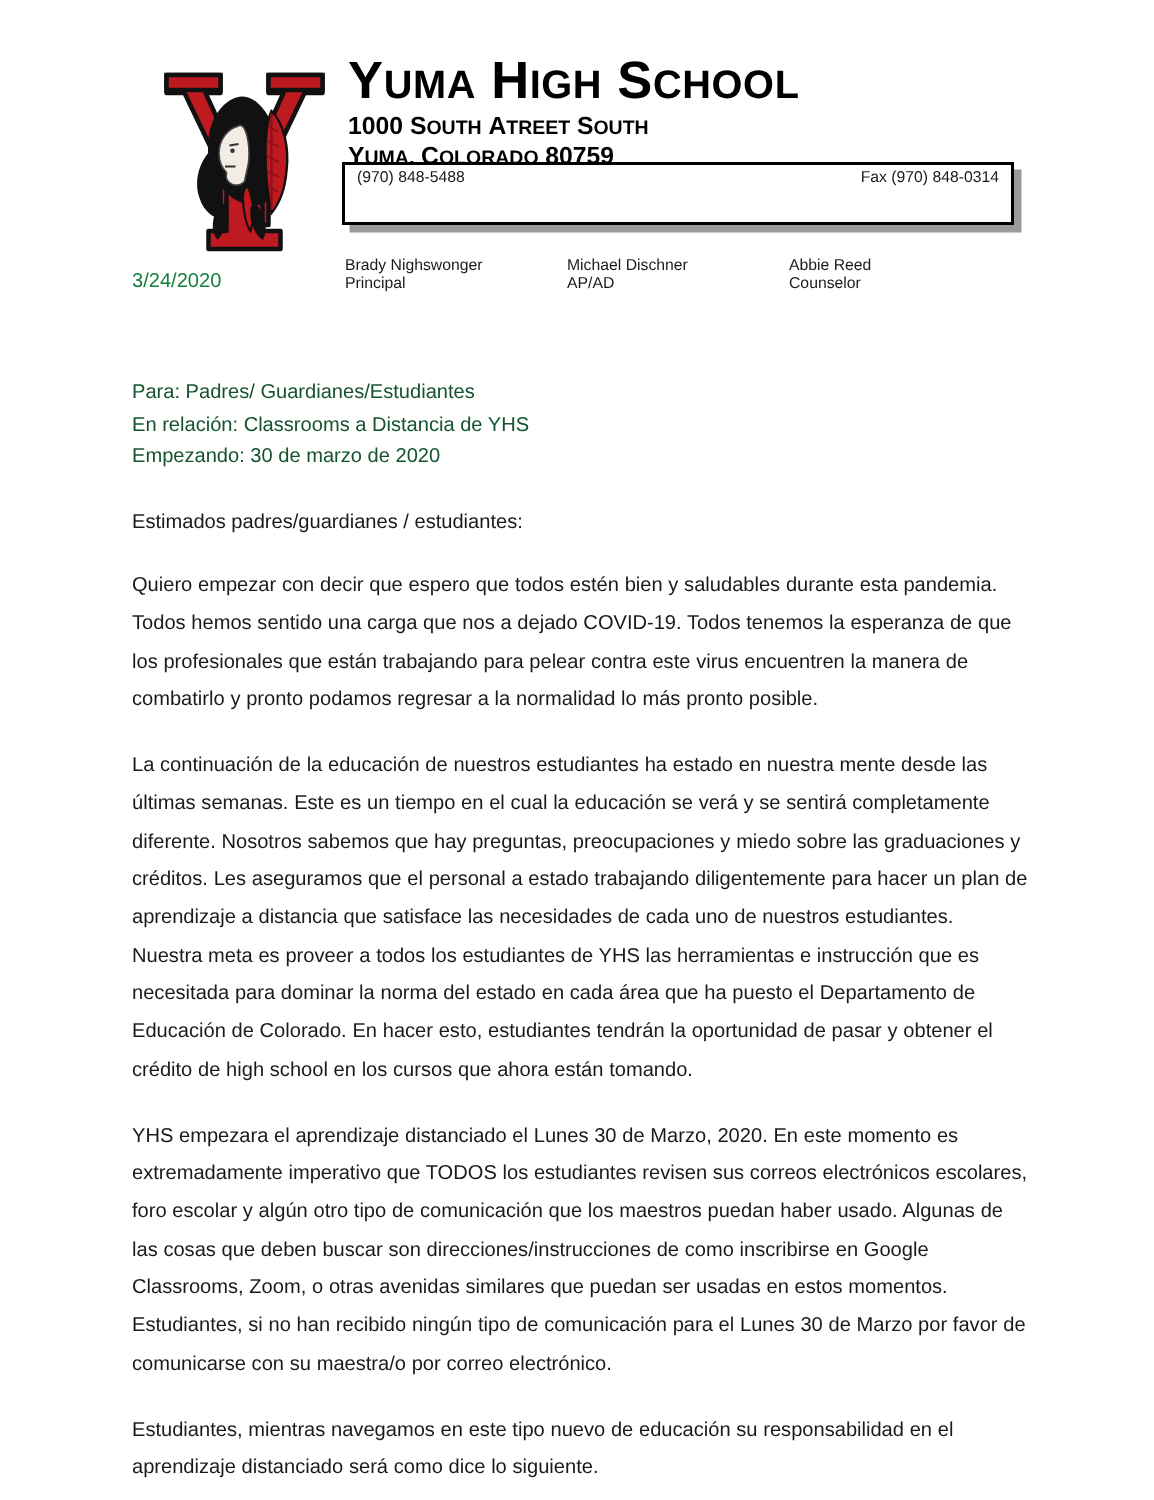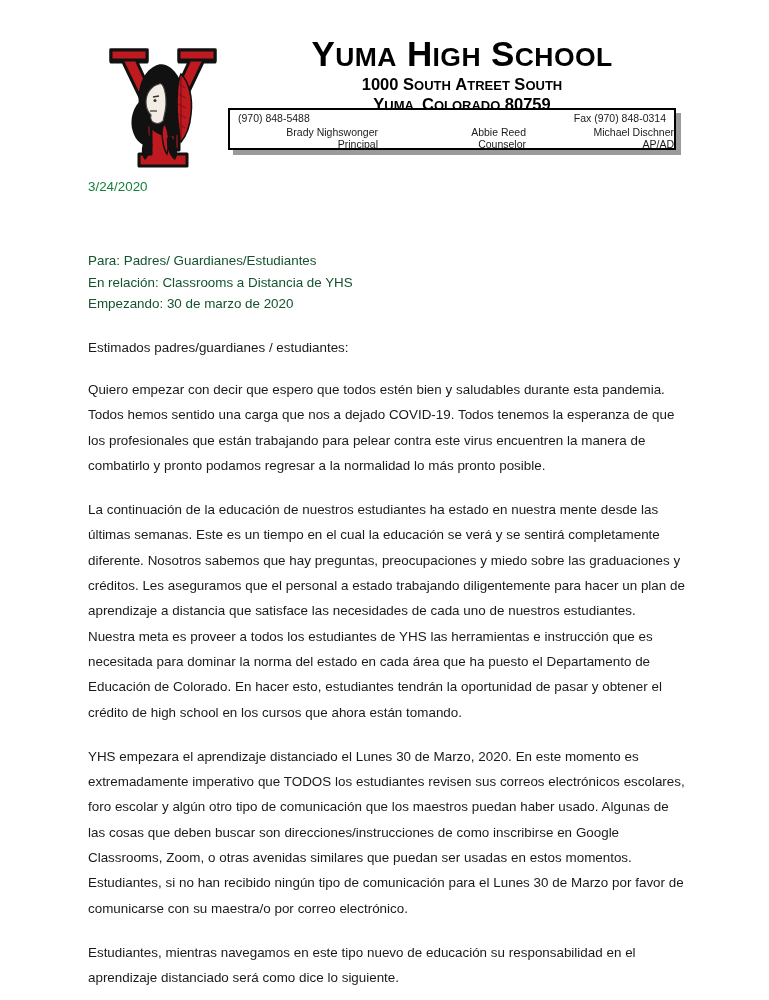--- a/index.html
+++ b/index.html
@@ -38,21 +38,21 @@
     width: 120px;
     height: 138px;
   }
   .logo-svg { display: block; width: 120px; height: 138px; }
 
   .masthead {
     position: absolute;
     left: 232px;
     top: 36px;
     width: 460px;
-    text-align: center;
+    text-align: left;
   }
 
   .school-name {
     font-family: "Liberation Sans", sans-serif;
     font-weight: bold;
     font-size: 35px;
     letter-spacing: 0.4px;
     line-height: 1.02;
     color: #000000;
     white-space: nowrap;
@@ -113,24 +113,25 @@
     font-size: 10.5px;
     color: #1a1a1a;
     white-space: nowrap;
   }
   .staff-grid {
     display: flex;
     margin-top: 1px;
   }
   .staff-col {
     flex: 1 1 0;
-    text-align: right;
+    text-align: left;
     font-size: 10.5px;
     line-height: 12px;
     color: #1a1a1a;
+    margin-top: 45px;
   }
   .staff-col .nm { display: block; white-space: nowrap; }
   .staff-col .ti { display: block; white-space: nowrap; }
 
   
   .doc-body {
     position: absolute;
     left: 88px;
     top: 178px;
     width: 598px;
@@ -236,26 +237,26 @@
       <div class="contact-row-top">
         <span class="phone-main">(970) 848-5488</span>
         <span class="phone-fax">Fax (970) 848-0314</span>
       </div>
       <div class="staff-grid">
         <div class="staff-col">
           <span class="nm">Brady Nighswonger</span>
           <span class="ti">Principal</span>
         </div>
         <div class="staff-col">
+          <span class="nm">Michael Dischner</span>
+          <span class="ti">AP/AD</span>
+        </div>
+        <div class="staff-col">
           <span class="nm">Abbie Reed</span>
           <span class="ti">Counselor</span>
-        </div>
-        <div class="staff-col">
-          <span class="nm">Michael Dischner</span>
-          <span class="ti">AP/AD</span>
         </div>
       </div>
     </div>
   </div>
 
   <div class="doc-body">
 
     <div class="date-line">3/24/2020</div>
 
     <div class="addr-block">

